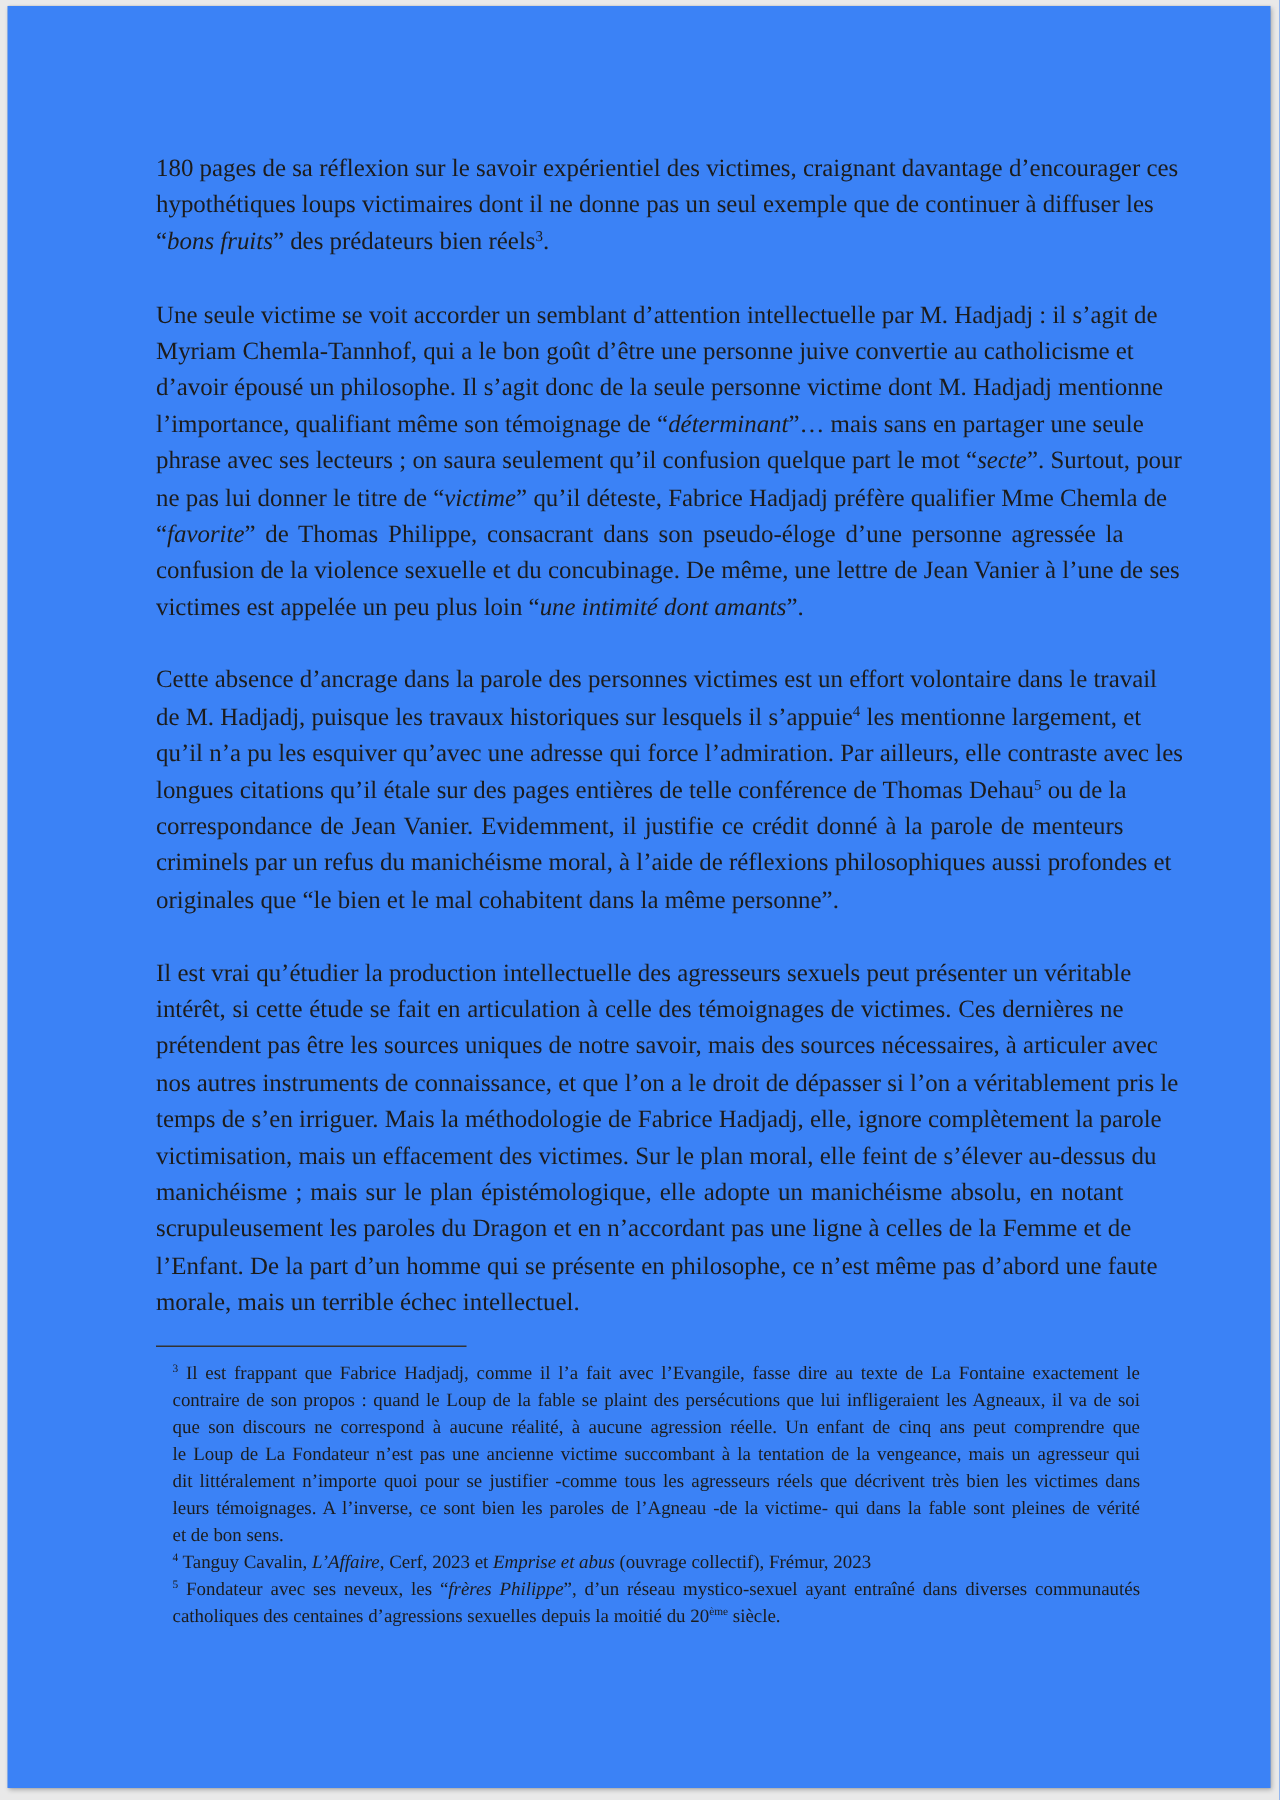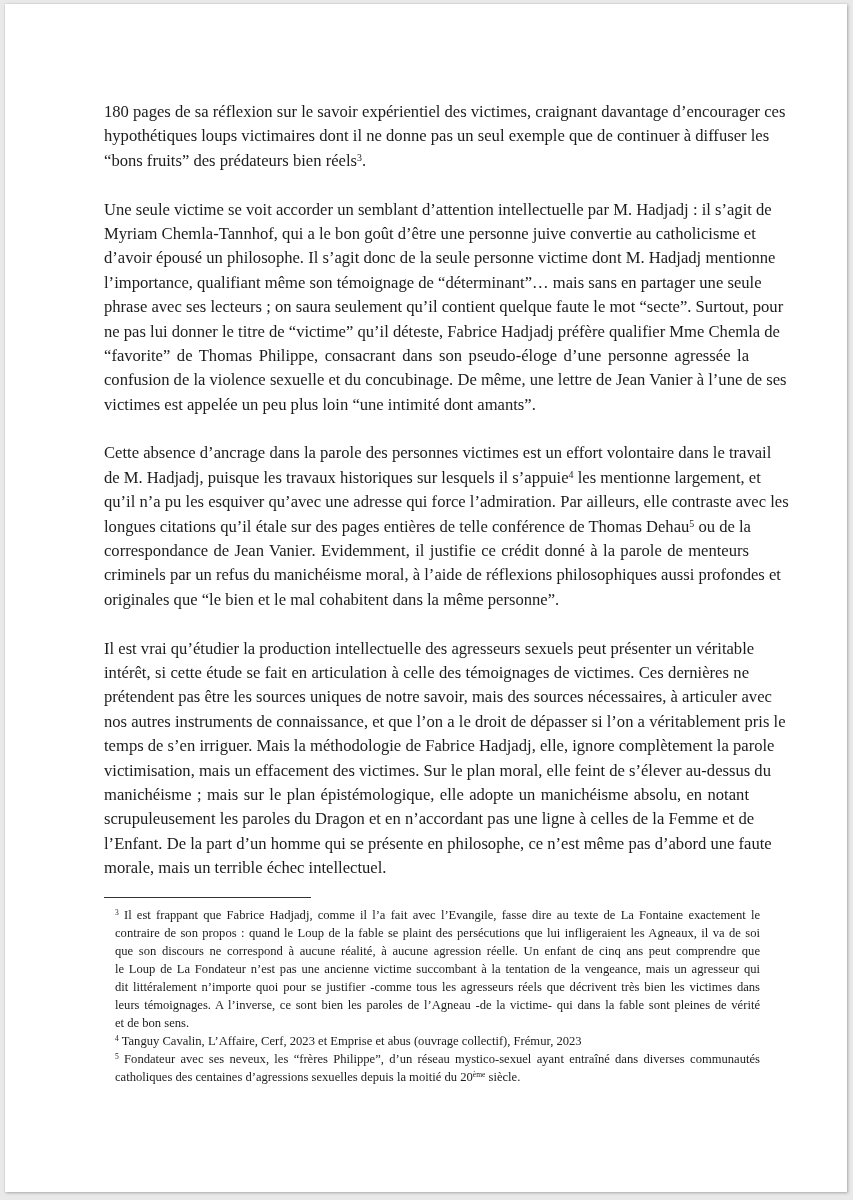--- a/index.html
+++ b/index.html
@@ -1,34 +1,34 @@
 <!DOCTYPE html>
 <html><head>
 <meta charset="utf-8">
 <style>
   html, body { margin: 0; padding: 0; }
   body {
     width: 853px; height: 1200px; background: #e9e9e9; position: relative; overflow: hidden;
   }
   .page {
     position: absolute; left: 5px; top: 4px; width: 842px; height: 1188px;
-    background: #ffffff;
+    background: #3b82f6;
     box-shadow: 1px 1px 3px rgba(0,0,0,0.25), 0 0 1px rgba(0,0,0,0.2);
   }
   .body-text {
     position: absolute; left: 99px; top: 96px; width: 645px;
     font-family: "Liberation Serif", serif; font-size: 16.6px; color: #1c1c1c;
   }
   .para { margin: 0 0 24.4px 0; }
   .line {
     display: block; height: 24.4px; line-height: 24.4px; white-space: nowrap;
     text-align: justify; text-align-last: justify; overflow: visible;
   }
   .line.last { text-align-last: left; }
-  .it { }
+  .it { font-style: italic; }
   sup { font-size: 0.6em; line-height: 0; vertical-align: 0.55em; }
   .fn-rule {
     position: absolute; left: 99px; top: 893px; width: 207px; height: 0;
     border-top: 1.2px solid #333;
   }
   .footnotes {
     position: absolute; left: 110px; top: 902px; width: 645px;
     font-family: "Liberation Serif", serif; font-size: 12.6px; color: #1c1c1c;
   }
   .fn .line { height: 18px; line-height: 18px; }
@@ -41,21 +41,21 @@
       <div class="para">
         <span class="line"><span>180 pages de sa réflexion sur le savoir expérientiel des victimes, craignant davantage d’encourager ces</span></span>
         <span class="line"><span>hypothétiques loups victimaires dont il ne donne pas un seul exemple que de continuer à diffuser les</span></span>
         <span class="line last"><span>“</span><span class="it">bons fruits</span><span>” des prédateurs bien réels</span><sup>3</sup><span>.</span></span>
       </div>
       <div class="para">
         <span class="line"><span>Une seule victime se voit accorder un semblant d’attention intellectuelle par M. Hadjadj : il s’agit de</span></span>
         <span class="line"><span>Myriam Chemla-Tannhof, qui a le bon goût d’être une personne juive convertie au catholicisme et</span></span>
         <span class="line"><span>d’avoir épousé un philosophe. Il s’agit donc de la seule personne victime dont M. Hadjadj mentionne</span></span>
         <span class="line"><span>l’importance, qualifiant même son témoignage de “</span><span class="it">déterminant</span><span>”… mais sans en partager une seule</span></span>
-        <span class="line"><span>phrase avec ses lecteurs ; on saura seulement qu’il contient quelque faute le mot “</span><span class="it">secte</span><span>”. Surtout, pour</span></span>
+        <span class="line"><span>phrase avec ses lecteurs ; on saura seulement qu’il confusion quelque part le mot “</span><span class="it">secte</span><span>”. Surtout, pour</span></span>
         <span class="line"><span>ne pas lui donner le titre de “</span><span class="it">victime</span><span>” qu’il déteste, Fabrice Hadjadj préfère qualifier Mme Chemla de</span></span>
         <span class="line"><span>“</span><span class="it">favorite</span><span>” de Thomas Philippe, consacrant dans son pseudo-éloge d’une personne agressée la</span></span>
         <span class="line"><span>confusion de la violence sexuelle et du concubinage. De même, une lettre de Jean Vanier à l’une de ses</span></span>
         <span class="line last"><span>victimes est appelée un peu plus loin “</span><span class="it">une intimité dont amants</span><span>”.</span></span>
       </div>
       <div class="para">
         <span class="line"><span>Cette absence d’ancrage dans la parole des personnes victimes est un effort volontaire dans le travail</span></span>
         <span class="line"><span>de M. Hadjadj, puisque les travaux historiques sur lesquels il s’appuie</span><sup>4</sup><span> les mentionne largement, et</span></span>
         <span class="line"><span>qu’il n’a pu les esquiver qu’avec une adresse qui force l’admiration. Par ailleurs, elle contraste avec les</span></span>
         <span class="line"><span>longues citations qu’il étale sur des pages entières de telle conférence de Thomas Dehau</span><sup>5</sup><span> ou de la</span></span>

